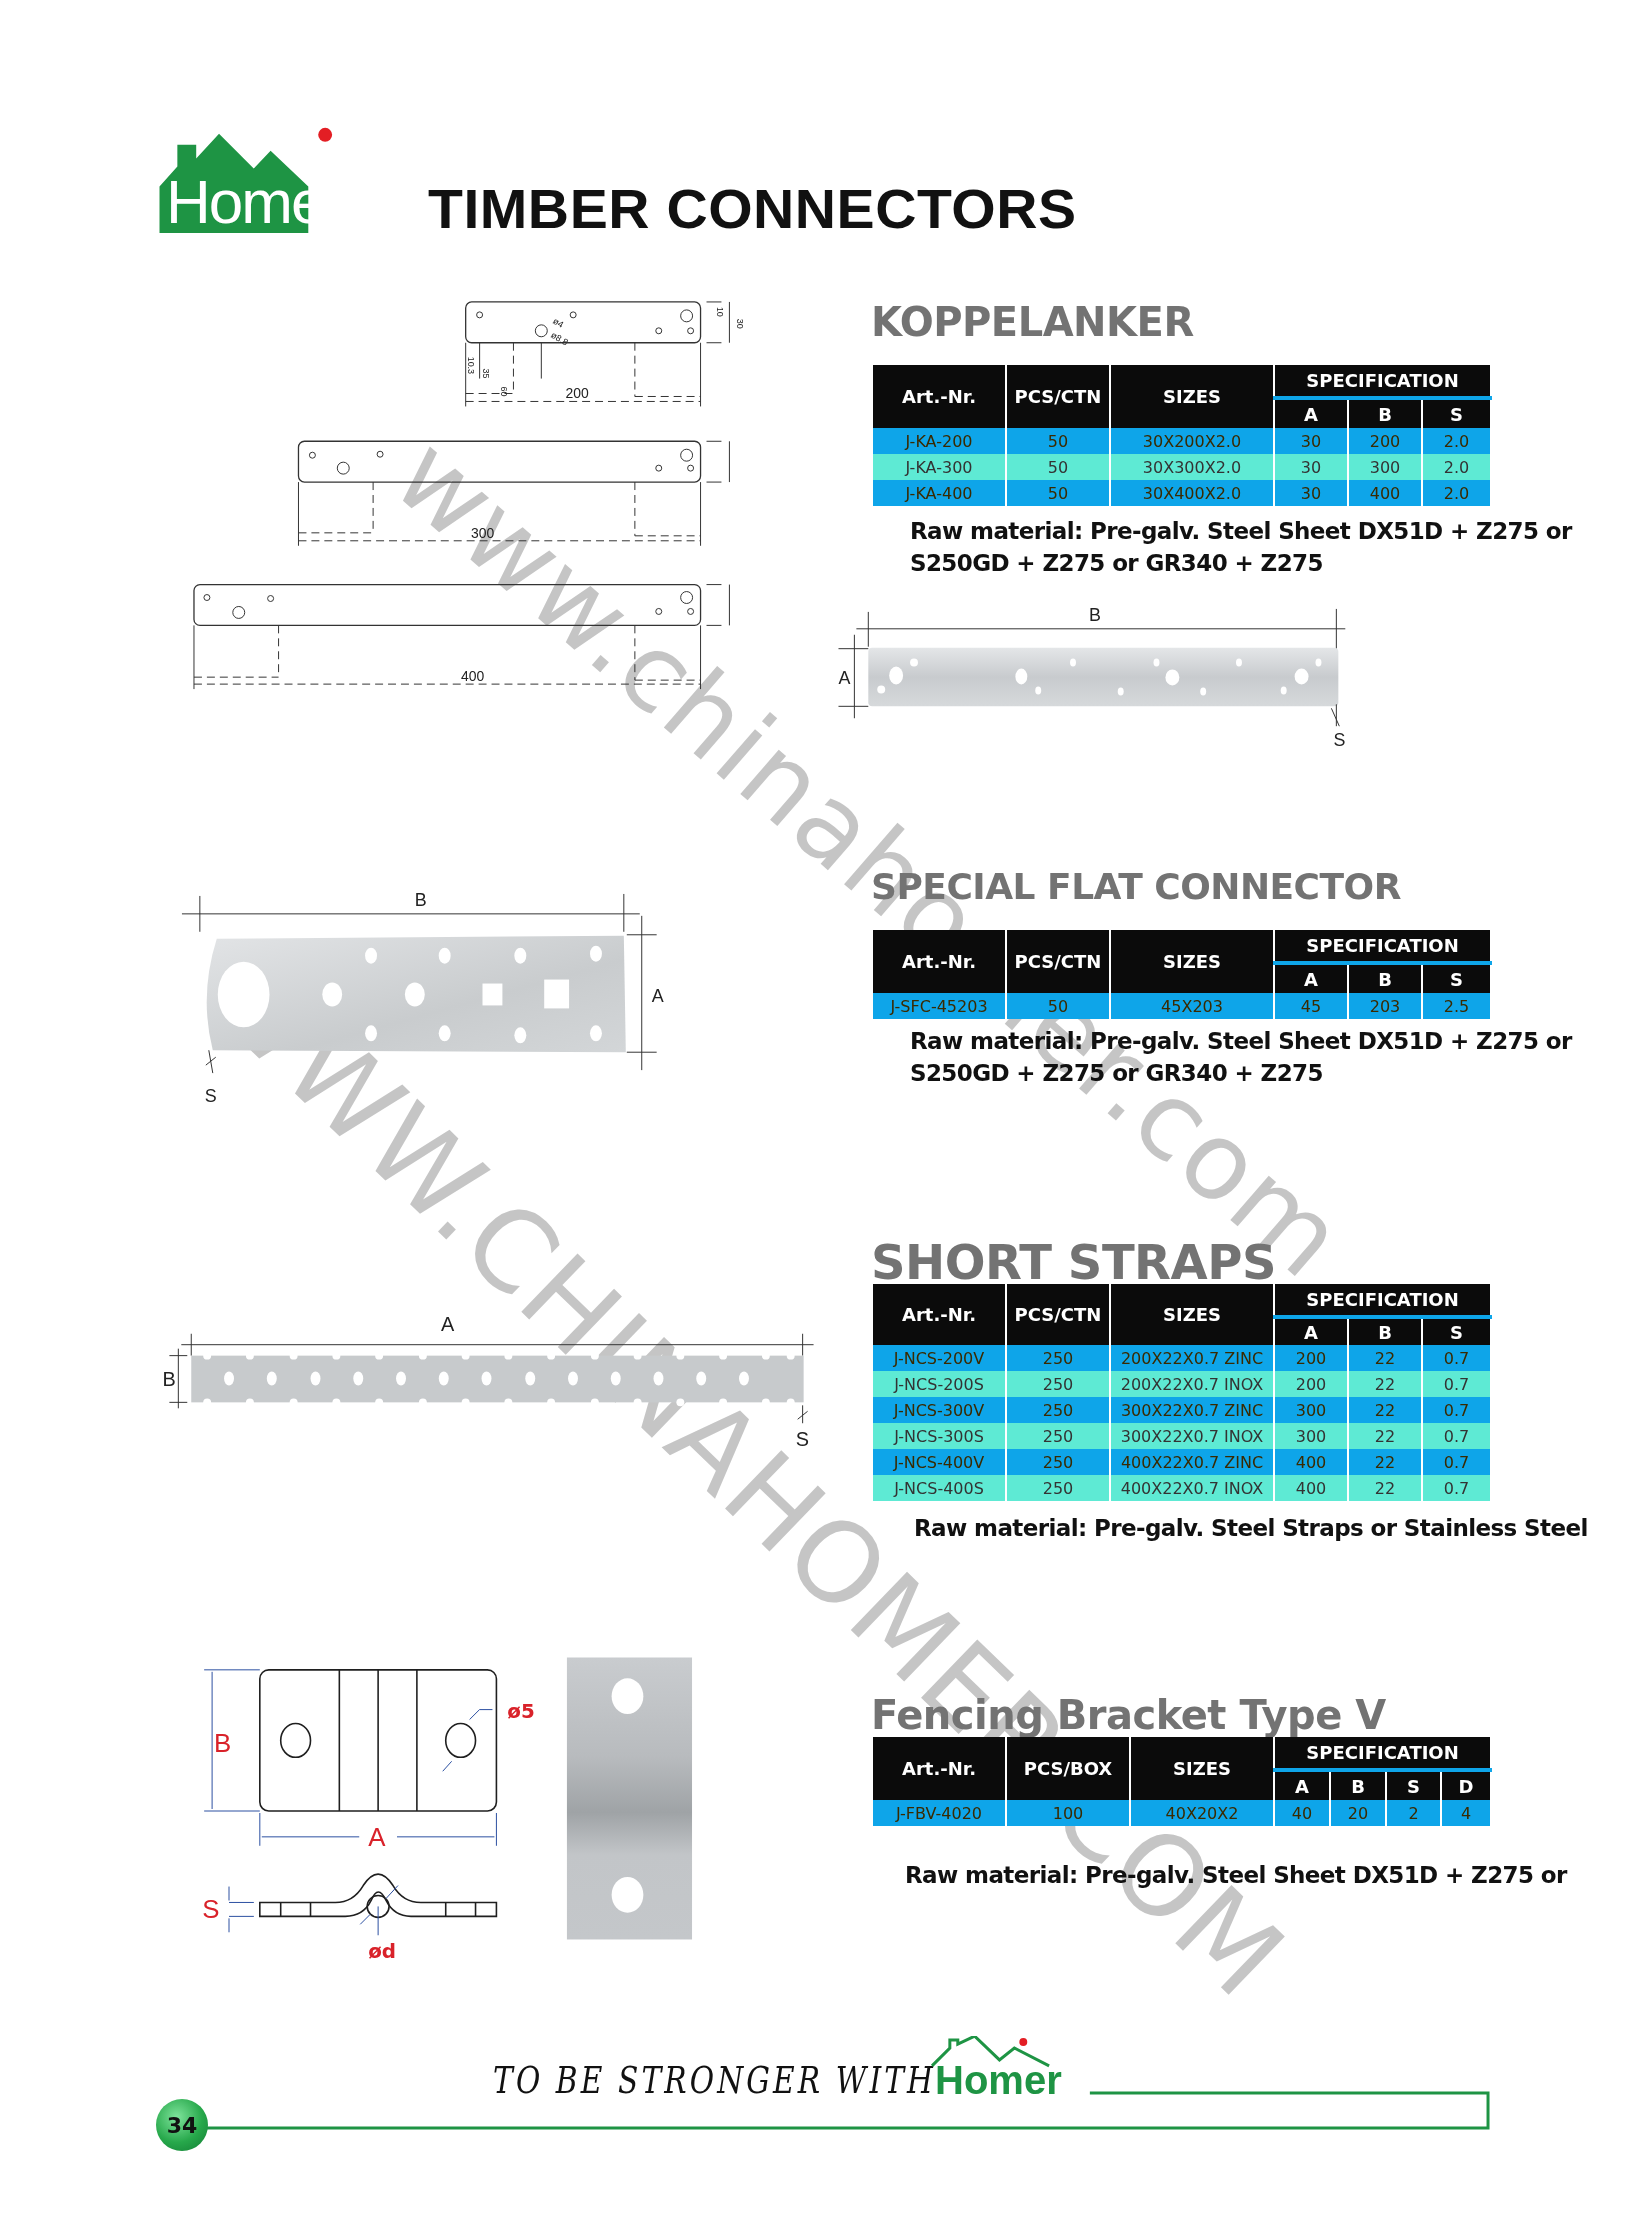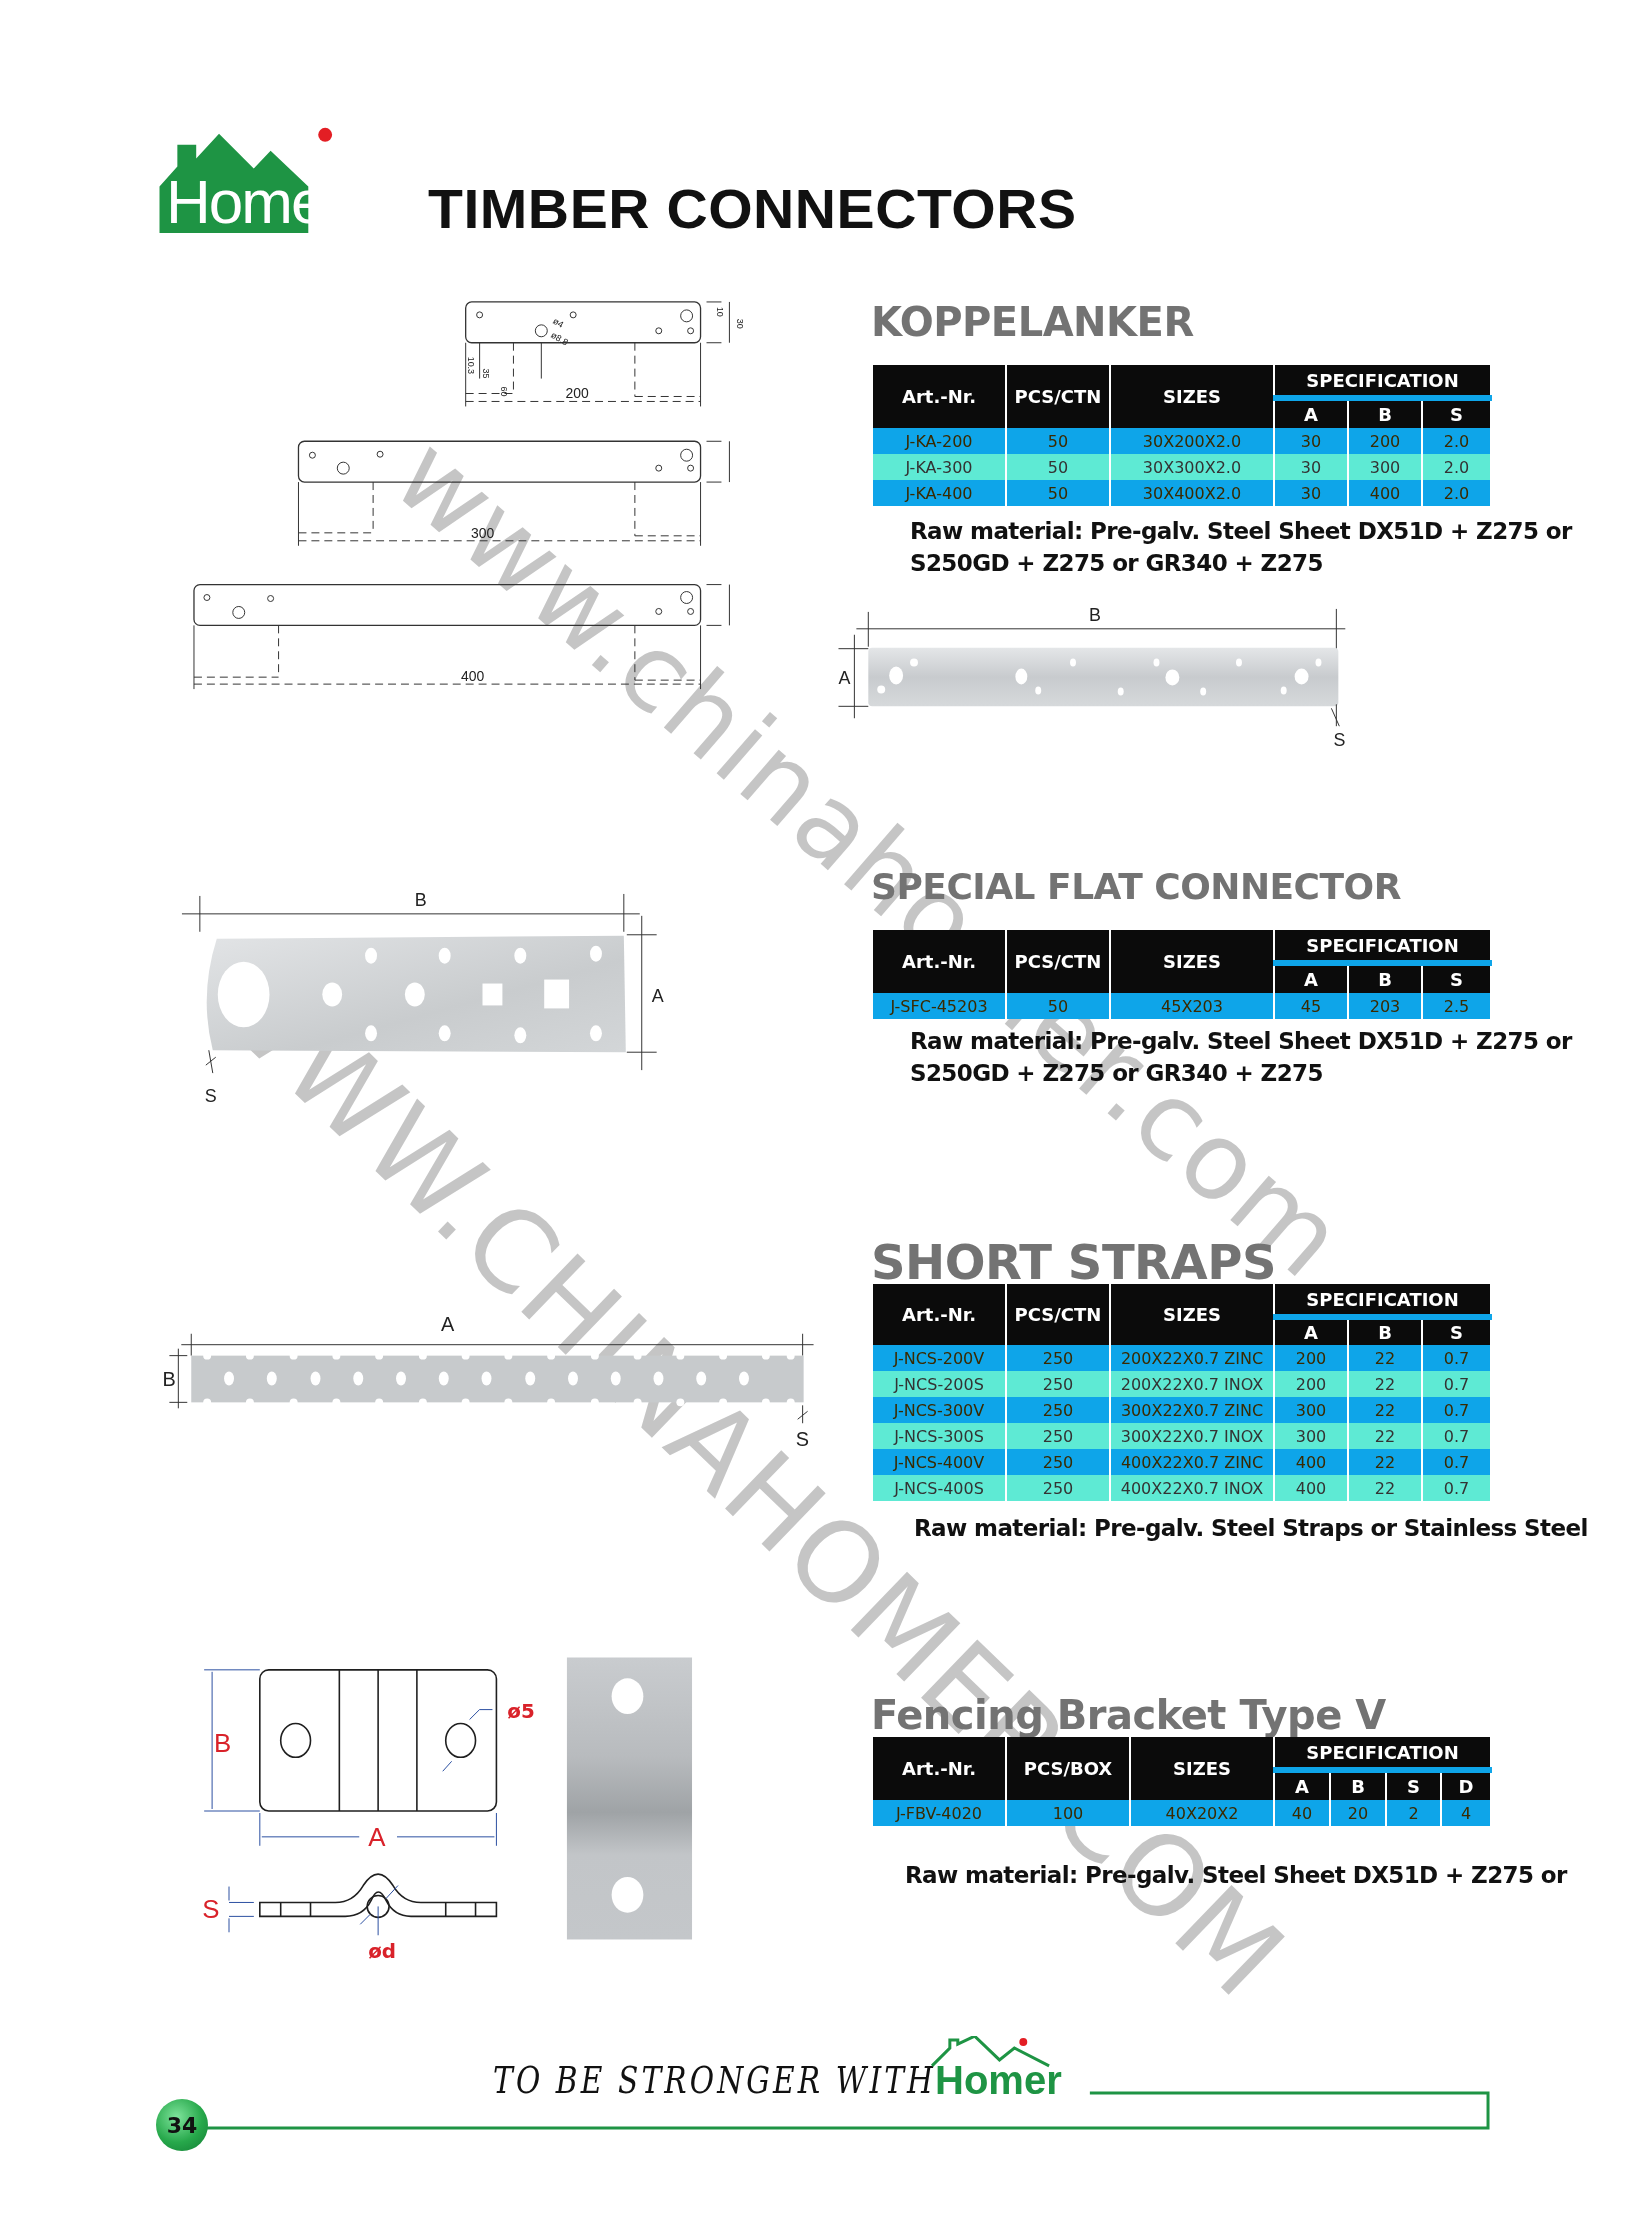--- a/index.html
+++ b/index.html
@@ -11,21 +11,21 @@
   
   .logo-house { position: absolute; left: 159px; top: 109px; width: 249px; height: 124px; }
   .main-title { position: absolute; left: 428px; top: 176px; font-family: "Liberation Sans", sans-serif; font-weight: 700; font-size: 56px; letter-spacing: 0.5px; color: #111; white-space: nowrap; transform: scaleX(1.02); transform-origin: left; }
 
   
   .sec-title { position: absolute; left: 871px; font-family: "DejaVu Sans", sans-serif; font-weight: 700; color: #737373; white-space: nowrap; letter-spacing: -0.5px; }
 
   
   .spec-table { position: absolute; left: 871px; width: 619px; border-collapse: collapse; font-family: "DejaVu Sans", sans-serif; table-layout: fixed; }
   .spec-table th { background: #0b0b0b; color: #fff; font-weight: 700; font-size: 18px; text-align: center; border-left: 2px solid #ffffff; border-right: 2px solid #ffffff; padding: 0; }
-  .spec-table th.spec-group { border-bottom: 6px solid #0ea5e9; }
+  .spec-table th.spec-group { border-bottom: 4px solid #0ea5e9; }
   .spec-table td { font-size: 16px; text-align: center; color: #222; padding: 0; height: 26px; border-left: 2px solid #fff; border-right: 2px solid #fff; font-weight: 400; }
   .spec-table tr.yel td { background: #0ea5e9; color: #3a2a00; }
   .spec-table tr.wht td { background: #5eead4; color: #333; }
 
   .raw { position: absolute; left: 874px; font-family: "DejaVu Sans", sans-serif; font-weight: 700; font-size: 23px; line-height: 32px; color: #111; letter-spacing: -0.6px; white-space: nowrap; margin-left: 36px; }
 
   
   .drawing { position: absolute; }
   .dim-text { font-family: "Liberation Sans", sans-serif; fill: #222; }
 

